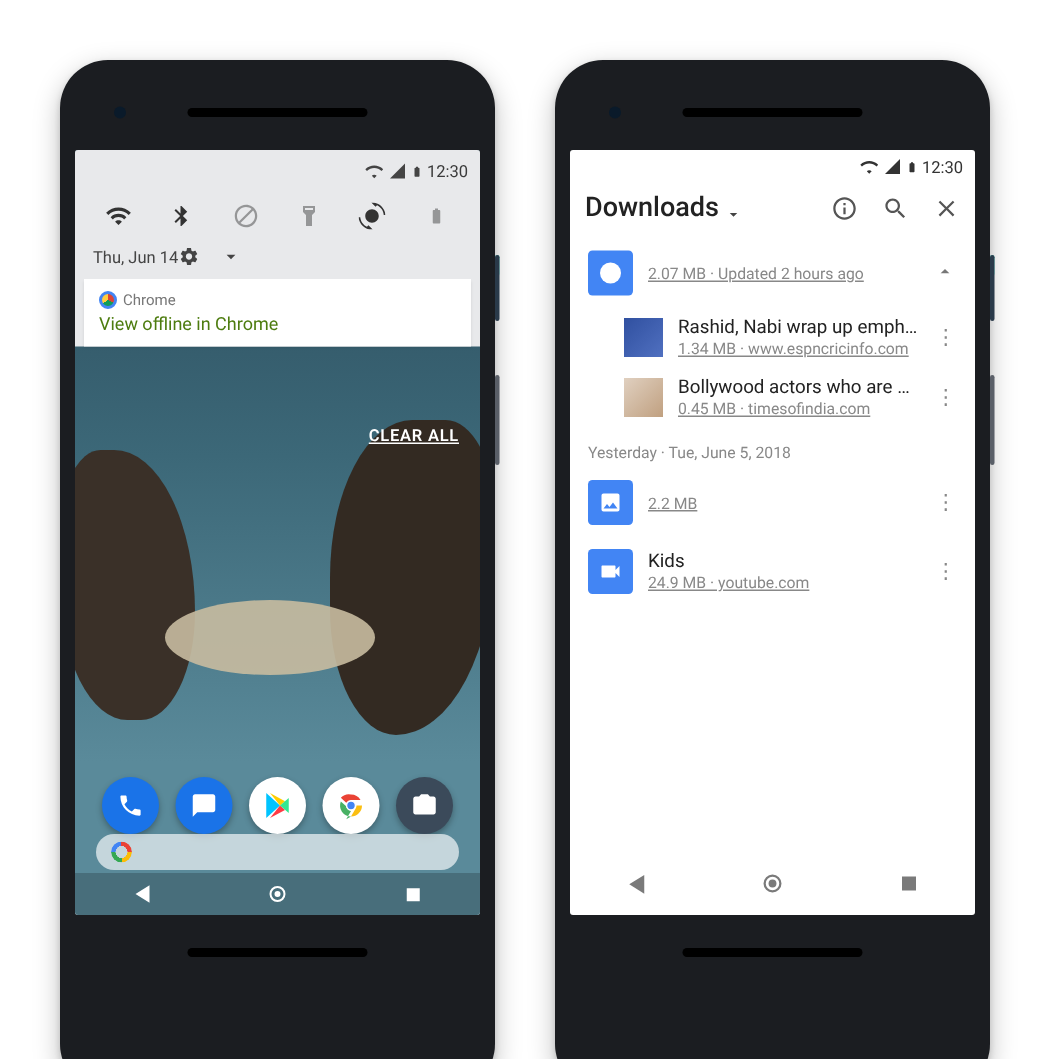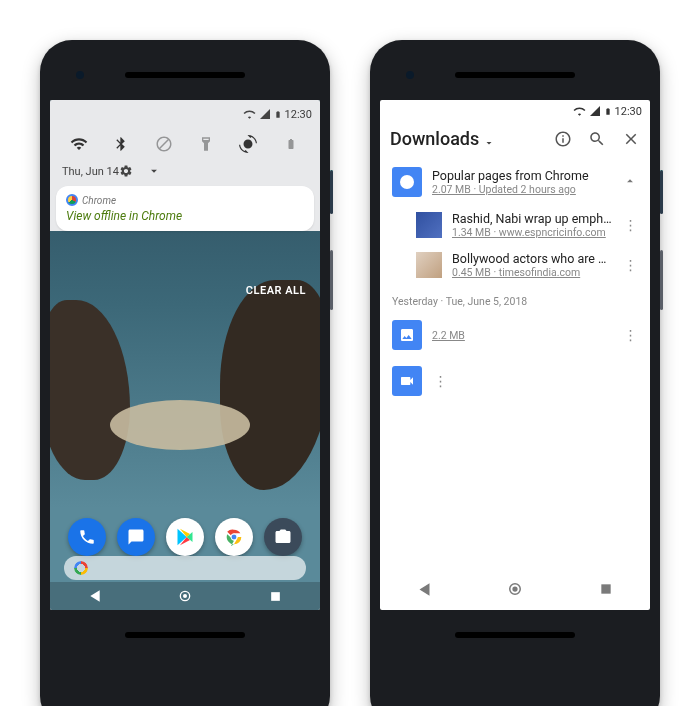--- a/index.html
+++ b/index.html
@@ -84,36 +84,36 @@
   .shade-date-row {
     display: flex;
     align-items: center;
     padding: 4px 12px 8px;
     font-size: 11px;
     color: #444;
   }
   .notif-card {
     margin: 0 6px;
     background: #fff;
-    border-radius: 12px;
+    border-radius: 0;
     padding: 8px 10px;
     box-shadow: 0 1px 2px rgba(0,0,0,0.1);
-    font-style: italic;
   }
   .notif-app { font-size: 10px; color:#777; display:flex; align-items:center; gap:4px; }
   .chrome-dot { width:12px; height:12px; border-radius:50%; background: conic-gradient(#db4437 0 33%, #0f9d58 33% 66%, #ffcd40 66% 100%); border: 2px solid #4285f4; box-sizing:border-box;}
   .notif-title { font-size: 12px; color:#4d7c0f; margin-top:3px; }
   .notif-sub { font-size: 10px; color:#888; margin-top:1px; }
   .clear-all {
     text-align: right;
     color: #fff;
     font-size: 11px;
     font-weight: 600;
     letter-spacing: 0.5px;
     padding: 16px 14px 6px;
+    text-decoration: underline;
   }
   .dock {
     position: absolute;
     bottom: 54px;
     left: 0; right: 0;
     display: flex;
     justify-content: space-around;
     padding: 0 12px;
   }
   .dock .app-icon { width:38px; height:38px; border-radius:50%; background:#fff; display:flex; align-items:center; justify-content:center; box-shadow:0 2px 4px rgba(0,0,0,0.3);}
@@ -380,21 +380,20 @@
             <svg width="18" height="18" viewBox="0 0 24 24">
               <path fill="#555" d="M19 6.41L17.59 5 12 10.59 6.41 5 5 6.41 10.59 12 5 17.59 6.41 19 12 13.41 17.59 19 19 17.59 13.41 12z"></path>
             </svg>
           </span>
       </div>
     </div>
 
     <div class="r-card">
       <div class="thumb chrome"></div>
       <div class="item-body">
-        <div class="item-title">Popular pages from Chrome</div>
         <div class="item-sub">2.07 MB · Updated 2 hours ago</div>
       </div>
       <div class="item-action"><svg width="14" height="14" viewBox="0 0 24 24">
             <path fill="#777" d="M7 14l5-5 5 5z"></path>
           </svg></div>
     </div>
 
     <div class="sub-item">
       <div class="thumb-sub a"></div>
       <div class="item-body">
@@ -424,20 +423,24 @@
         <div class="item-sub">2.2 MB</div>
       </div>
       <div class="item-action dots">⋮</div>
     </div>
     <div class="r-card">
       <div class="thumb blue">
           <svg width="16" height="16" viewBox="0 0 24 24">
             <path fill="#fff" d="M17 10.5V7c0-.55-.45-1-1-1H4c-.55 0-1 .45-1 1v10c0 .55.45 1 1 1h12c.55 0 1-.45 1-1v-3.5l4 4v-11l-4 4z"></path>
           </svg>
         </div>
+      <div class="item-body">
+        <div class="item-title">Kids</div>
+        <div class="item-sub">24.9 MB · youtube.com</div>
+      </div>
       <div class="item-action dots">⋮</div>
     </div>
 
     <div class="r-nav">
       <svg width="15" height="15" viewBox="0 0 24 24">
           <path d="M20 12l-16 10V2z" transform="rotate(180 12 12)"></path>
         </svg>
       <svg width="18" height="18" viewBox="0 0 24 24">
           <circle cx="12" cy="12" r="7" fill="none" stroke="#7a7a7a" stroke-width="2"></circle>
           <circle cx="12" cy="12" r="3.5"></circle>

